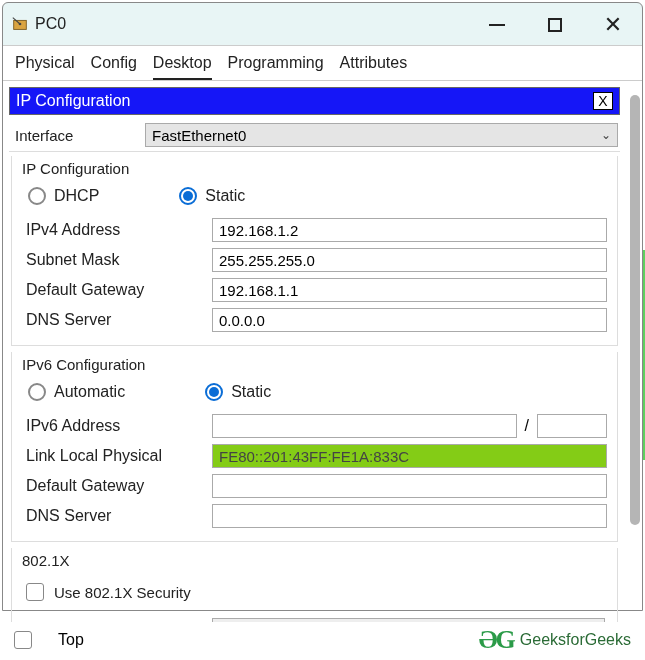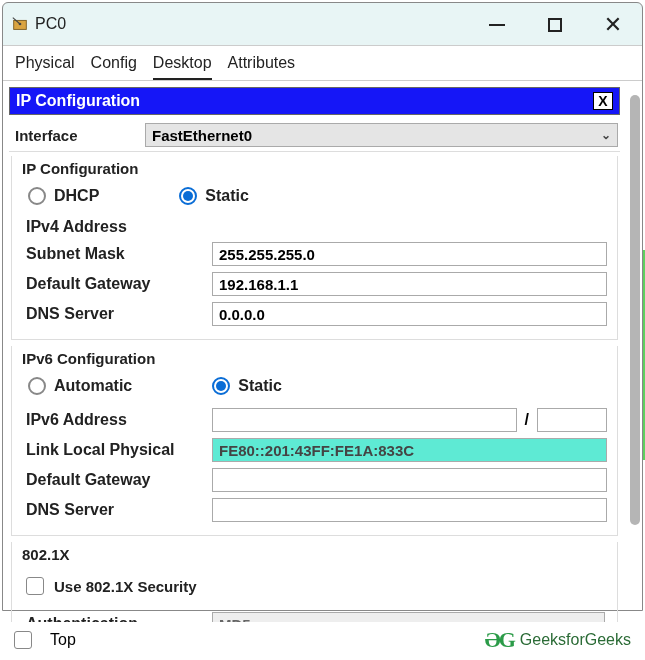--- a/index.html
+++ b/index.html
@@ -38,21 +38,20 @@
   .content {
     background: #fff; border-top: 1px solid #ccc; padding: 0; position: relative;
     height: 530px;
   }
   .scrollbar {
     position: absolute; right: 2px; top: 14px; width: 10px; height: 430px;
     background: #b5b5b5; border-radius: 5px;
   }
   .panel {
     margin: 6px 22px 0 6px;
-    font-weight: bold;
   }
   .panel-head {
     background: #1516f7; color: #fff; font-size: 16px; padding: 4px 6px;
     display: flex; align-items: center; justify-content: space-between;
     border: 1px solid #666;
   }
   .panel-head .xbtn {
     background: #fff; color: #000; border: 1px solid #000; width: 20px; height: 18px;
     font-size: 14px; display: flex; align-items: center; justify-content: center;
   }
@@ -87,42 +86,42 @@
   }
   .rcircle.sel { border-color: #0a6dd6; }
   .rdot { width: 10px; height: 10px; background: #0a6dd6; border-radius: 50%; }
 
   .field-row { display: flex; align-items: center; padding: 3px 0; }
   .field-row .label { width: 190px; padding-left: 4px; }
   .tinput {
     flex: 1; height: 24px; border: 1px solid #aaa; background: #fff; padding: 0 6px;
     font-size: 15px; display: flex; align-items: center;
   }
-  .tinput.ro { background: #5eead4; color: #444; align-items: center; }
+  .tinput.ro { background: #84cc16; color: #444; align-items: center; }
   .v6addr { display: flex; gap: 6px; align-items: center; flex: 1; }
   .v6addr .tinput.big { flex: 1; }
   .v6addr .slash { padding: 0 2px; }
   .v6addr .tinput.small { width: 70px; flex: none; }
 
   .cbox {
     width: 18px; height: 18px; border: 1.5px solid #888; border-radius: 3px; margin-right: 10px;
   }
 
   .side-accent {
     position: absolute; right: 0; top: 250px; width: 8px; height: 210px; background: #5fd05f;
   }
 
   .footer {
     position: absolute; left: 2px; bottom: 2px; width: 641px; height: 36px;
     display: flex; align-items: center; justify-content: space-between;
     padding: 0 12px; background: #fff;
   }
-  .footer .left { display: flex; align-items: center; gap: 8px; }
+  .footer .left { display: flex; align-items: center; gap: 16px; }
   .gfg { display: flex; align-items: center; gap: 6px; font-size: 16px; color: #2b6b36; font-weight: 500; }
-  .gfglogo { color: #2b9b48; font-size: 22px; font-weight: 700; letter-spacing: -2px; font-family: Georgia, serif; }
+  .gfglogo { color: #2b9b48; font-size: 26px; font-weight: 700; letter-spacing: -2px; font-family: Georgia, serif; }
 </style>
 </head>
 <body>
 
 <div class="side-accent"></div>
 
 <div class="window">
   <div class="titlebar">
     <span class="appicon">
       <svg viewBox="0 0 20 20">
@@ -142,20 +141,21 @@
       <div class="winbtn">
           <span class="xicon">✕</span>
         </div>
     </div>
   </div>
 
   <div class="tabs">
     <div class="tab">Physical</div>
     <div class="tab">Config</div>
     <div class="tab active">Desktop</div>
+    <div class="tab">Programming</div>
     <div class="tab">Attributes</div>
   </div>
 
   <div class="content">
     <div class="scrollbar"></div>
 
     <div class="panel">
       <div class="panel-head">
         <span>IP Configuration</span>
         <span class="xbtn">X</span>
@@ -180,20 +180,23 @@
           <div class="radio">
             <span class="rcircle sel">
                 <span class="rdot"></span>
               </span>
             <span class="label">Static</span>
           </div>
         </div>
 
         <div class="field-row">
           <span class="label">IPv4 Address</span>
+          <div class="tinput">
+              <span>192.168.1.2</span>
+            </div>
         </div>
         <div class="field-row">
           <span class="label">Subnet Mask</span>
           <div class="tinput">
               <span>255.255.255.0</span>
             </div>
         </div>
         <div class="field-row">
           <span class="label">Default Gateway</span>
           <div class="tinput">

